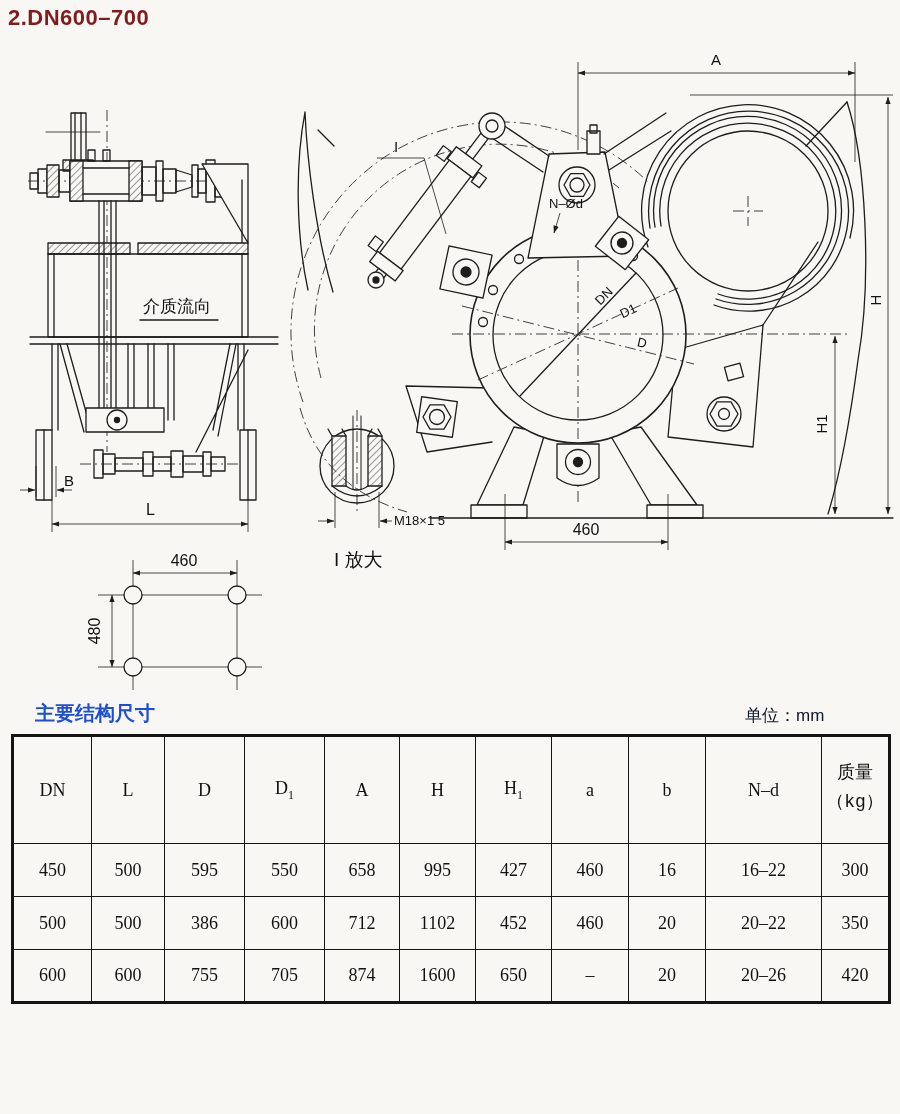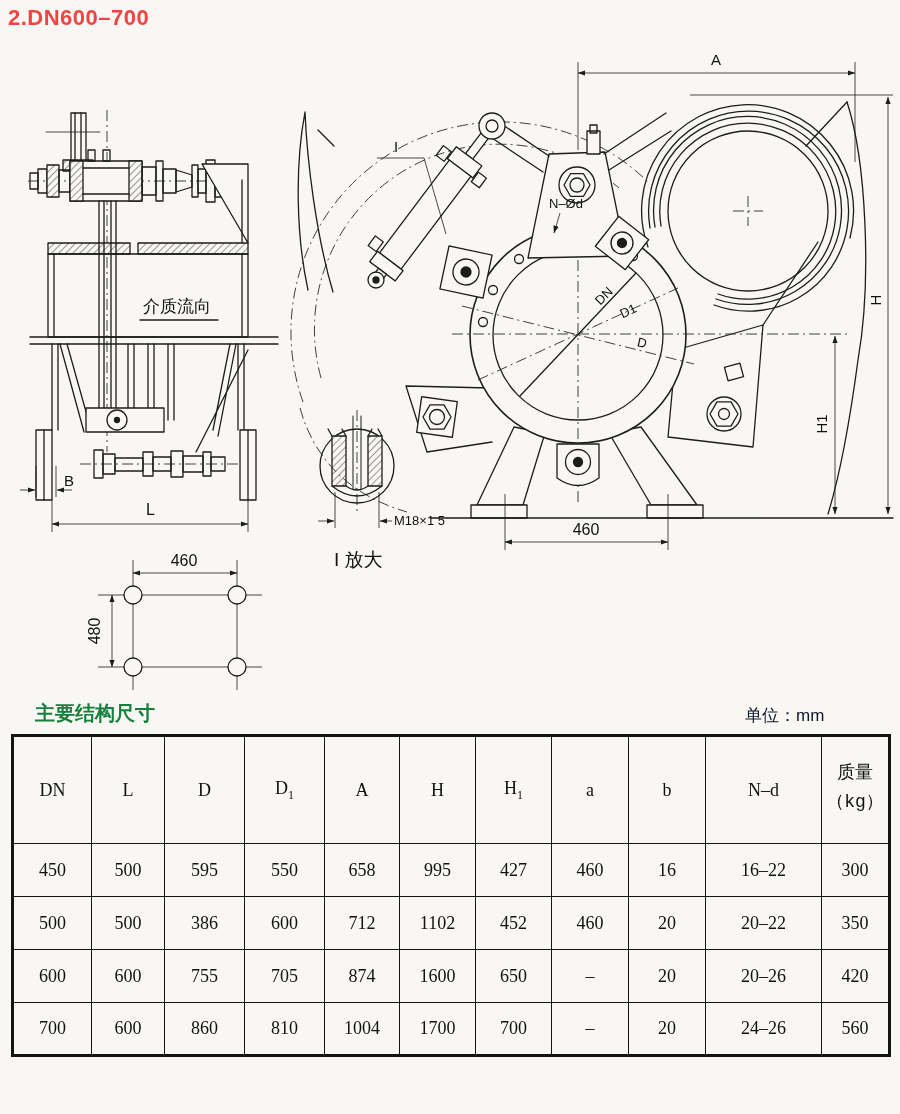--- a/index.html
+++ b/index.html
@@ -3,36 +3,36 @@
 <meta charset="utf-8">
 <style>
   html,body{margin:0;padding:0;}
   body{
     width:900px;height:1114px;position:relative;overflow:hidden;
     background:#f8f7f4;color:#1d1d1b;
     font-family:"Liberation Sans", sans-serif;
   }
   .page-title{
     position:absolute;left:8px;top:5px;
-    font-size:22px;font-weight:600;letter-spacing:.5px;color:#ef4444;
+    font-size:22px;font-weight:600;letter-spacing:.5px;color:#7f1d1d;
   }
   #drawing-svg{position:absolute;left:0;top:0;}
   .ln{fill:none;stroke:#1d1d1b;stroke-width:1.3;stroke-linecap:round;stroke-linejoin:round;}
   .thin{fill:none;stroke:#1d1d1b;stroke-width:.8;}
   .cl{fill:none;stroke:#2a2a2a;stroke-width:.9;stroke-dasharray:11 4 2 4;}
   .fillbg{fill:#f8f7f4;}
   text{fill:#111;}
   .t17{font:17px "Liberation Sans",sans-serif;}
   .t19{font:19px "Liberation Sans",sans-serif;}
   .t16{font:16px "Liberation Sans",sans-serif;}
   .t15{font:15px "Liberation Sans",sans-serif;}
   .t13{font:13px "Liberation Sans",sans-serif;}
   .table-title{
     position:absolute;left:35px;top:700px;
-    font-size:20px;font-weight:bold;color:#15803d;
+    font-size:20px;font-weight:bold;color:#1d4ed8;
   }
   .unit-label{
     position:absolute;left:745px;top:704px;
     font-size:17px;color:#0f172a;
   }
   table.dims{
     position:absolute;left:11px;top:734px;width:879px;
     border-collapse:collapse;table-layout:fixed;
     font-family:"Liberation Serif",serif;font-size:18px;color:#111;
   }
@@ -372,27 +372,14 @@
         <td>755</td>
         <td>705</td>
         <td>874</td>
         <td>1600</td>
         <td>650</td>
         <td>–</td>
         <td>20</td>
         <td>20–26</td>
         <td>420</td>
       </tr>
-      <tr>
-        <td>700</td>
-        <td>600</td>
-        <td>860</td>
-        <td>810</td>
-        <td>1004</td>
-        <td>1700</td>
-        <td>700</td>
-        <td>–</td>
-        <td>20</td>
-        <td>24–26</td>
-        <td>560</td>
-      </tr>
     </tbody>
 </table>
 
 </body></html>

